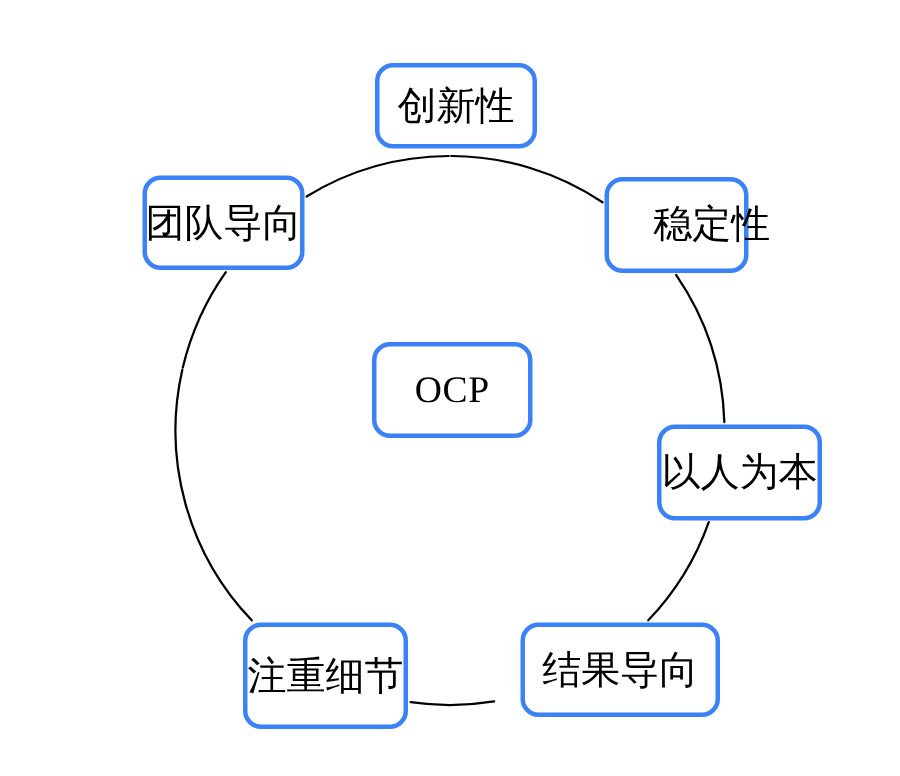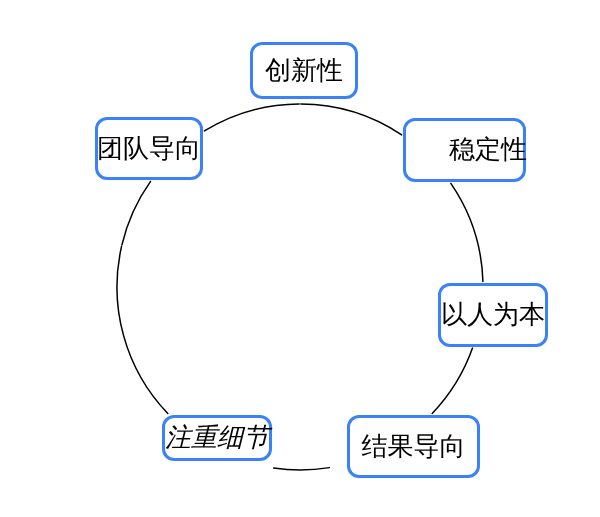--- a/index.html
+++ b/index.html
@@ -59,38 +59,41 @@
         <path d="M 204.38 130.97 A 183 183 0 0 1 299.20 104.00"></path>
         <path d="M 300.80 104.00 A 183 183 0 0 1 401.67 134.84"></path>
         <path d="M 450.82 183.35 A 183 183 0 0 1 482.91 281.41"></path>
         <path d="M 472.50 348.09 A 183 183 0 0 1 432.19 413.55"></path>
         <path d="M 329.42 467.62 A 183 183 0 0 1 273.74 468.11"></path>
         <path d="M 167.81 413.55 A 183 183 0 0 1 121.51 246.61"></path>
         <path d="M 121.87 245.06 A 183 183 0 0 1 150.55 181.38"></path>
       </g>
   </svg>
 
+  <div class="node center" style="left: 248px; top: 228px; width: 107px; height: 64px;">
+    <span class="node-label">OCP</span>
+  </div>
 
   <div class="node" style="left: 250px; top: 42px; width: 108px; height: 57px;">
     <span class="node-label">创新性</span>
   </div>
 
-  <div class="node" style="left: 403px; top: 118px; width: 123px; height: 64px; padding-left: 47px;">
+  <div class="node" style="left: 403px; top: 118px; width: 96px; height: 64px; padding-left: 47px;">
     <span class="node-label">稳定性</span>
   </div>
 
   <div class="node" style="left: 438px; top: 283px; width: 110px; height: 64px;">
     <span class="node-label">以人为本</span>
   </div>
 
   <div class="node" style="left: 347px; top: 415px; width: 133px; height: 63px;">
     <span class="node-label">结果导向</span>
   </div>
 
-  <div class="node" style="left: 162px; top: 415px; width: 110px; height: 46px; font-style: italic;">
+  <div class="node" style="left: 162px; top: 415px; width: 110px; height: 71px;">
     <span class="node-label">注重细节</span>
   </div>
 
 
   <div class="node" style="left: 95px; top: 117px; width: 108px; height: 63px; text-align: center;">
     <span class="node-label">团队导向</span>
   </div>
 
 </div>
 

